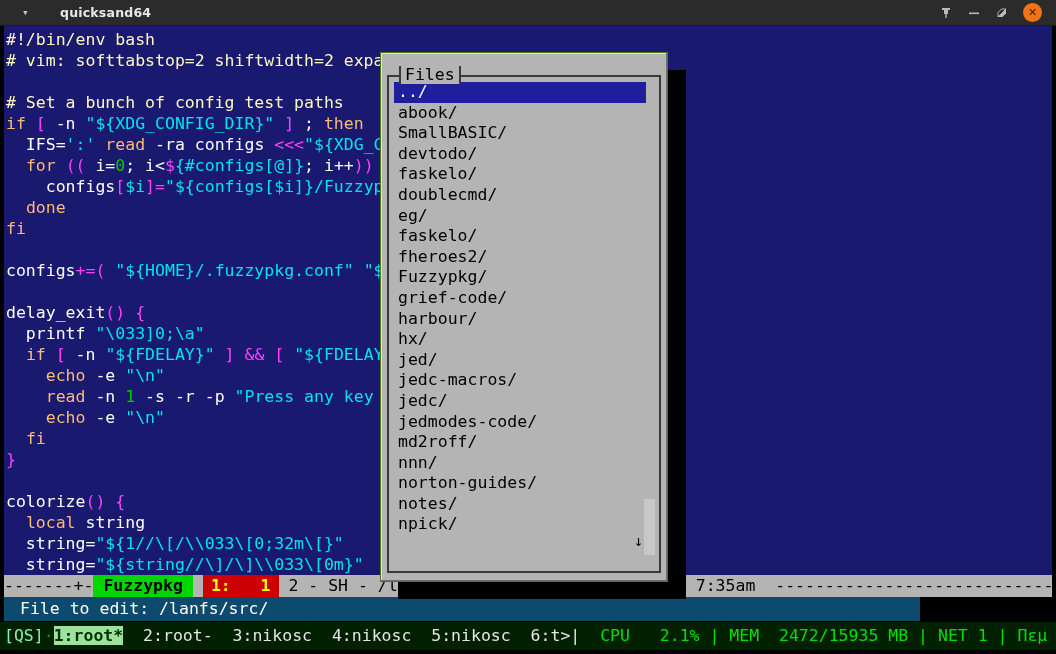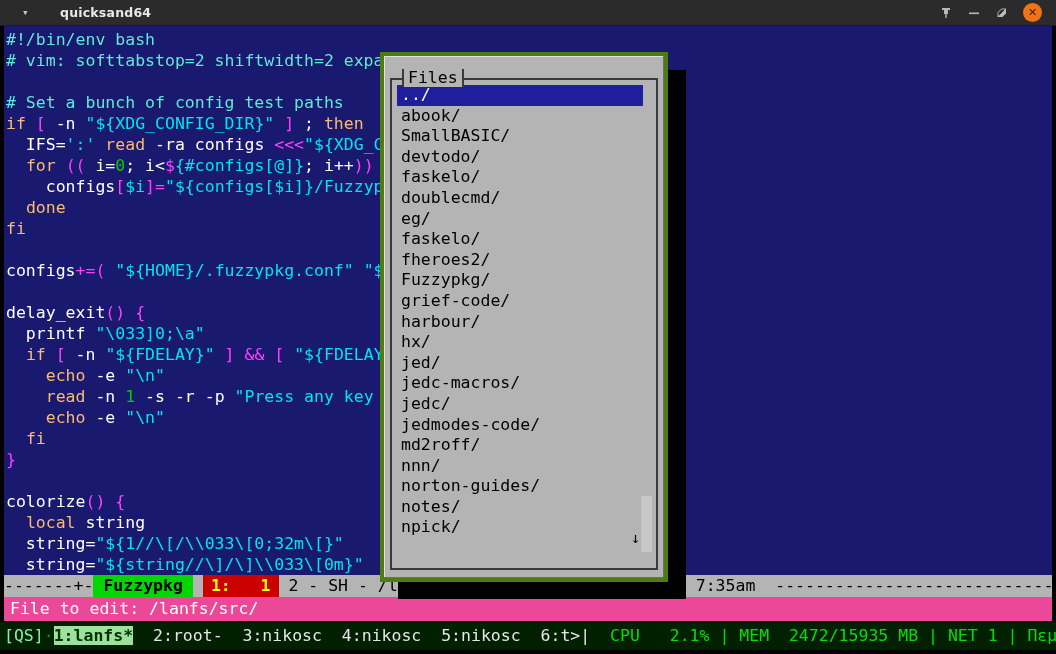--- a/index.html
+++ b/index.html
@@ -44,21 +44,21 @@
     position:absolute; left:4px; top:0px; width:1048px; height:549px;
     background:#191970;
     color:#ffffff;
     font-size:16.5px; line-height:21px;
     padding:3px 0 0 2px;
     white-space:pre;
     overflow:hidden;
   }
   .vim-pane .ln { height:21px; }
   
-  .c-com  { color:#5eead4; }
+  .c-com  { color:#fef9c3; }
   .c-kw   { color:#fdba74; }
   .c-str  { color:#00e5ee; }
   .c-op   { color:#ff40ff; }
   .c-num  { color:#00cd00; }
   .c-txt  { color:#ffffff; }
 
   
   .vim-status {
     position:absolute; left:4px; top:549px; width:1048px; height:22px;
     display:flex; align-items:center;
@@ -66,24 +66,24 @@
     background:#b4b4b4; color:#000;
   }
   .vs-dash   { background:#b4b4b4; color:#000; padding:0; }
   .vs-file   { background:#00d700; color:#000; font-weight:bold; padding:0 10px; }
   .vs-gap    { background:#b4b4b4; width:10px; }
   .vs-pos    { background:#cd0000; color:#ffff00; font-weight:bold; padding:0 8px;text-align:center; }
   .vs-rest   { background:#b4b4b4; color:#000; flex:1; overflow:hidden; }
 
   
   .vim-cmd {
-    position:absolute; left:4px; top:571px; width:1048px; height:24px;
-    background:#ec4899; color:#ffffff;
+    position:absolute; left:4px; top:571px; width:916px; height:24px;
+    background:#0c4a6e; color:#ffffff;
     font-size:16.5px; line-height:24px; white-space:pre;
-    padding-left:6px;
+    padding-left:16px;
   }
 
   
   .tmux-bar {
     position:absolute; left:0px; top:596px; width:1056px; height:28px;
     background:#002000;
     display:flex; align-items:center;
     font-size:16.5px; line-height:28px; white-space:pre;
     color:#00e000;
     padding-left:4px;
@@ -97,21 +97,21 @@
   .tmux-right { color:#00e000; }
 
   
   .dlg-shadow {
     position:absolute; left:398px; top:44px; width:288px; height:529px;
     background:#000;
   }
   .dialog {
     position:absolute; left:380px; top:26px; width:288px; height:530px;
     background:#b4b4b4;
-    border:4px solid #4d7c0f;
+    border:1px solid #4d7c0f;
     box-shadow: inset -1px -1px 0 #6e6e6e, inset 1px 1px 0 #e2e2e2;
   }
   .dlg-frame {
     position:absolute; left:6px; top:22px; right:6px; bottom:8px;
     border:2px solid #3a3a3a;
     background:#b4b4b4;
   }
   .dlg-title {
     position:absolute; left:18px; top:13px;
     background:#b4b4b4; color:#000;
@@ -191,21 +191,21 @@
       <span class="vs-gap"></span>
       <span class="vs-pos">1:   1</span>
       <span class="vs-rest"> 2 - SH - /lanfs/src/Fuzzypkg/Fuzzypkg -  7:35am  ------------------------------------------</span>
     </div>
 
     <div class="vim-cmd">File to edit: /lanfs/src/</div>
 
     <div class="tmux-bar">
       <span class="tmux-sess">[QS]</span>
       <span class="tmux-sep">·</span>
-      <span id="tmux-windows"><span class="tmux-win-active">1:lanfs*</span><span>  </span><span class="tmux-win">2:root-</span><span>  </span><span class="tmux-win">3:nikosc</span><span>  </span><span class="tmux-win">4:nikosc</span><span>  </span><span class="tmux-win">5:nikosc</span><span>  </span><span class="tmux-win">6:t&gt;|</span><span>  </span></span>
+      <span id="tmux-windows"><span class="tmux-win-active">1:root*</span><span>  </span><span class="tmux-win">2:root-</span><span>  </span><span class="tmux-win">3:nikosc</span><span>  </span><span class="tmux-win">4:nikosc</span><span>  </span><span class="tmux-win">5:nikosc</span><span>  </span><span class="tmux-win">6:t&gt;|</span><span>  </span></span>
       <span id="tmux-right"><span class="tmux-right">CPU   </span><span class="tmux-right">2.1%</span><span class="tmux-right"> | </span><span class="tmux-right">MEM  </span><span class="tmux-right">2472/15935 MB</span><span class="tmux-right"> | </span><span class="tmux-right">NET </span><span class="tmux-right">1</span><span class="tmux-right"> | </span><span class="tmux-right">Πεμ 08 Σεπ 07:35</span></span>
     </div>
 
     <div class="dlg-shadow"></div>
 
     <div class="dialog">
       <div class="dlg-title">Files</div>
       <div class="dlg-frame">
         <div class="dlg-list" id="dlg-list">
             <div class="dlg-item sel">../</div>

